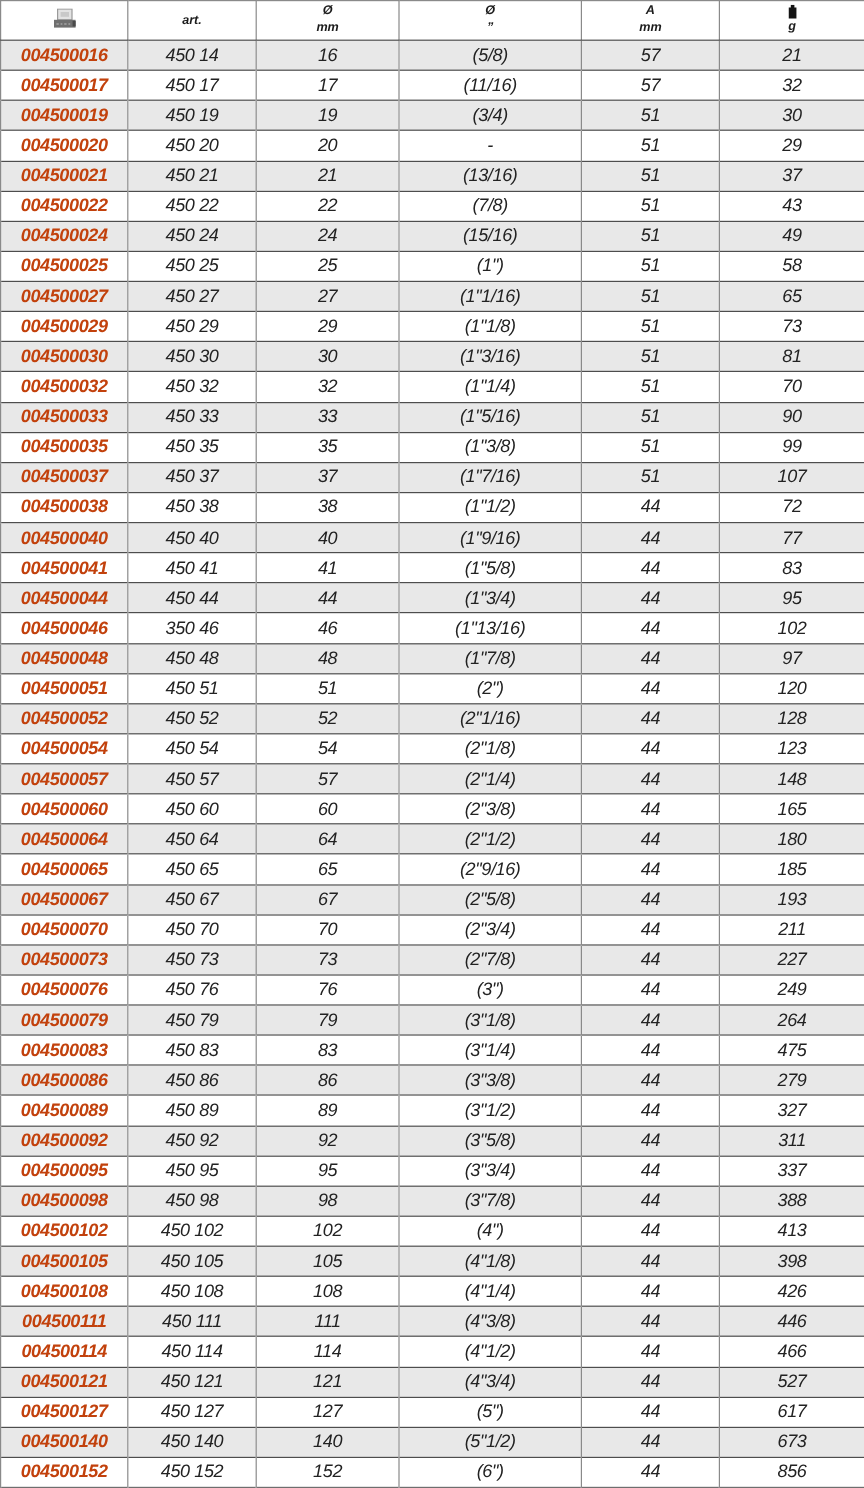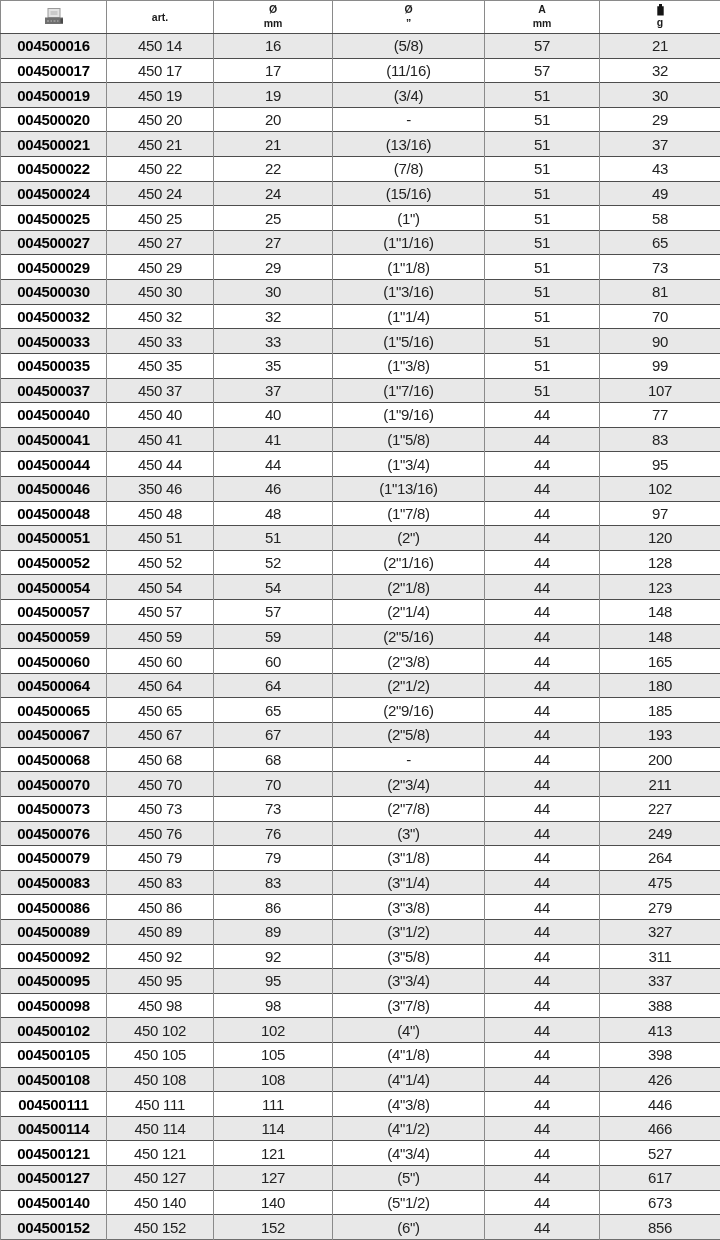--- a/index.html
+++ b/index.html
@@ -3,21 +3,21 @@
 <meta charset="utf-8">
 <style>
   :root{
     --stripe:#e8e8e8;
     --row-border:#4d4d4d;
     --col-border:#8a8a8a;
     --outer-border:#6e6e6e;
     --text-color:#1c1c1c;
   }
   html,body{margin:0;padding:0;background:#ffffff;}
-  .page{width:720px;height:1240px;box-sizing:border-box;overflow:hidden;}
+  .page{width:720px;height:1240px;box-sizing:border-box;overflow:hidden;font-style:italic;}
   table.spec-table{
     width:720px;height:1240px;
     border-collapse:collapse;table-layout:fixed;
     border:1px solid var(--outer-border);
     font-family:"Liberation Sans", sans-serif;
   }
   thead tr{height:33px;}
   th{
     background:#ffffff;
     border:1px solid var(--col-border);
@@ -27,21 +27,21 @@
   }
   .h-stack{display:flex;flex-direction:column;align-items:center;justify-content:center;line-height:1.3;}
   td{
     border-top:1px solid var(--row-border);
     border-left:1px solid var(--col-border);
     border-right:1px solid var(--col-border);
     padding:0;text-align:center;vertical-align:middle;
     font-size:15px;color:#222222;letter-spacing:-0.3px;
     overflow:hidden;white-space:nowrap;
   }
-  td.c-ean{font-weight:bold;color:#000000;}
+  td.c-ean{font-weight:bold;color:#c2410c;}
   tbody tr:nth-child(odd) td{background:var(--stripe);}
   tbody tr:nth-child(even) td{background:#ffffff;}
   .icon{display:inline-flex;align-items:center;justify-content:center;}
   .icon svg{display:block;}
 </style>
 </head>
 <body>
 
 <div class="page">
   <table class="spec-table">
@@ -219,20 +219,28 @@
   </tr>
         <tr>
     <td class="c-ean">004500037</td>
     <td>450 37</td>
     <td>37</td>
     <td>(1"7/16)</td>
     <td>51</td>
     <td>107</td>
   </tr>
         <tr>
+    <td class="c-ean">004500038</td>
+    <td>450 38</td>
+    <td>38</td>
+    <td>(1"1/2)</td>
+    <td>44</td>
+    <td>72</td>
+  </tr>
+        <tr>
     <td class="c-ean">004500040</td>
     <td>450 40</td>
     <td>40</td>
     <td>(1"9/16)</td>
     <td>44</td>
     <td>77</td>
   </tr>
         <tr>
     <td class="c-ean">004500041</td>
     <td>450 41</td>
@@ -291,28 +299,20 @@
   </tr>
         <tr>
     <td class="c-ean">004500057</td>
     <td>450 57</td>
     <td>57</td>
     <td>(2"1/4)</td>
     <td>44</td>
     <td>148</td>
   </tr>
         <tr>
-    <td class="c-ean">004500059</td>
-    <td>450 59</td>
-    <td>59</td>
-    <td>(2"5/16)</td>
-    <td>44</td>
-    <td>148</td>
-  </tr>
-        <tr>
     <td class="c-ean">004500060</td>
     <td>450 60</td>
     <td>60</td>
     <td>(2"3/8)</td>
     <td>44</td>
     <td>165</td>
   </tr>
         <tr>
     <td class="c-ean">004500064</td>
     <td>450 64</td>
@@ -329,28 +329,20 @@
     <td>44</td>
     <td>185</td>
   </tr>
         <tr>
     <td class="c-ean">004500067</td>
     <td>450 67</td>
     <td>67</td>
     <td>(2"5/8)</td>
     <td>44</td>
     <td>193</td>
-  </tr>
-        <tr>
-    <td class="c-ean">004500068</td>
-    <td>450 68</td>
-    <td>68</td>
-    <td>-</td>
-    <td>44</td>
-    <td>200</td>
   </tr>
         <tr>
     <td class="c-ean">004500070</td>
     <td>450 70</td>
     <td>70</td>
     <td>(2"3/4)</td>
     <td>44</td>
     <td>211</td>
   </tr>
         <tr>

